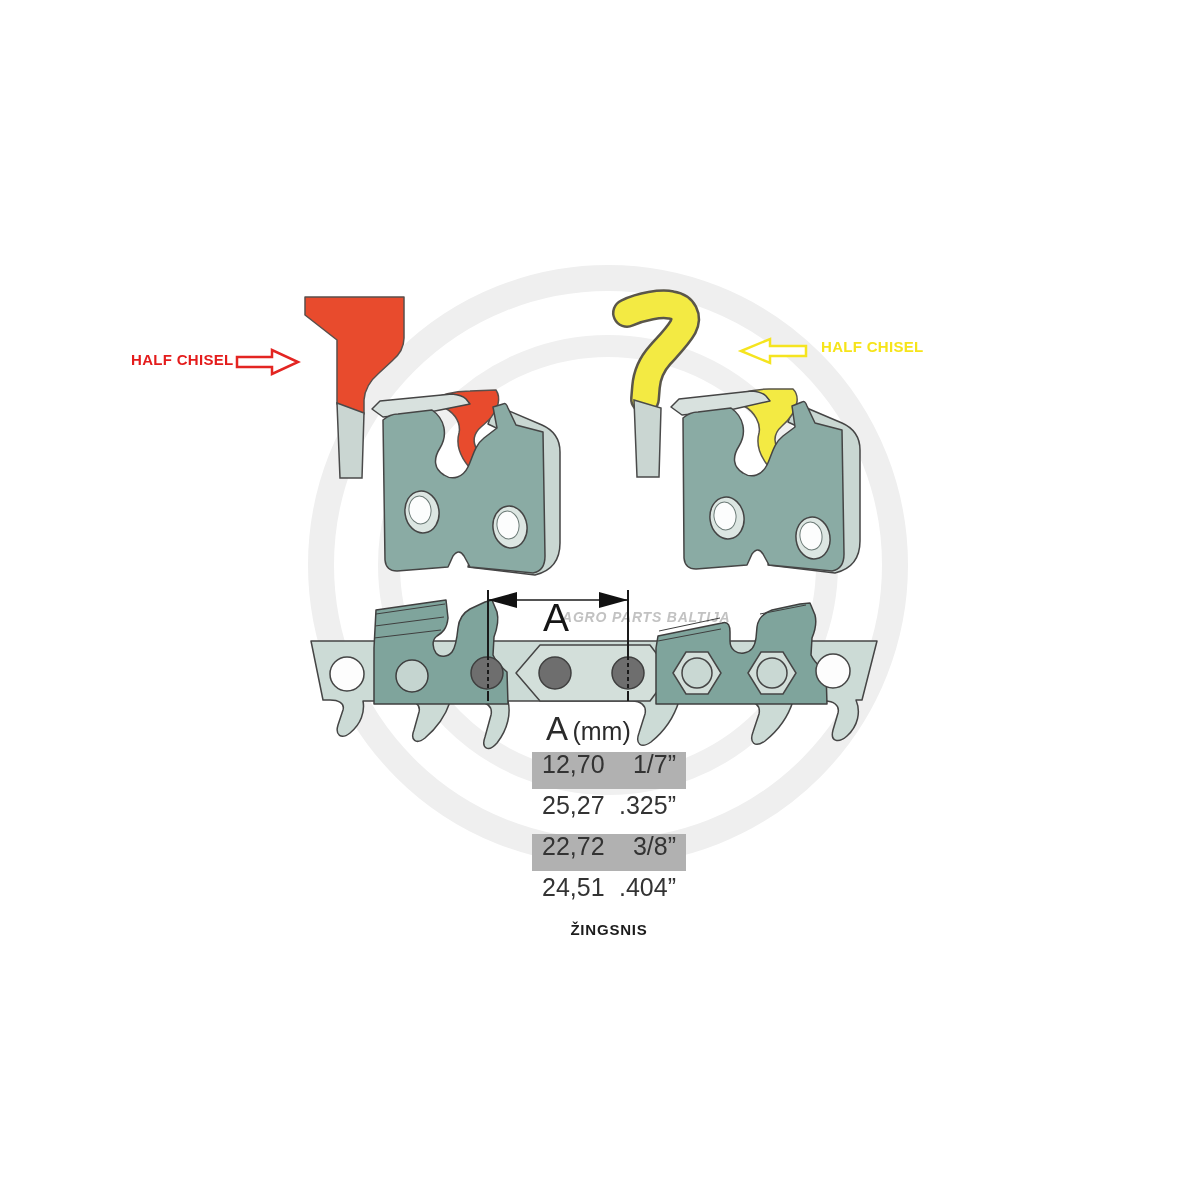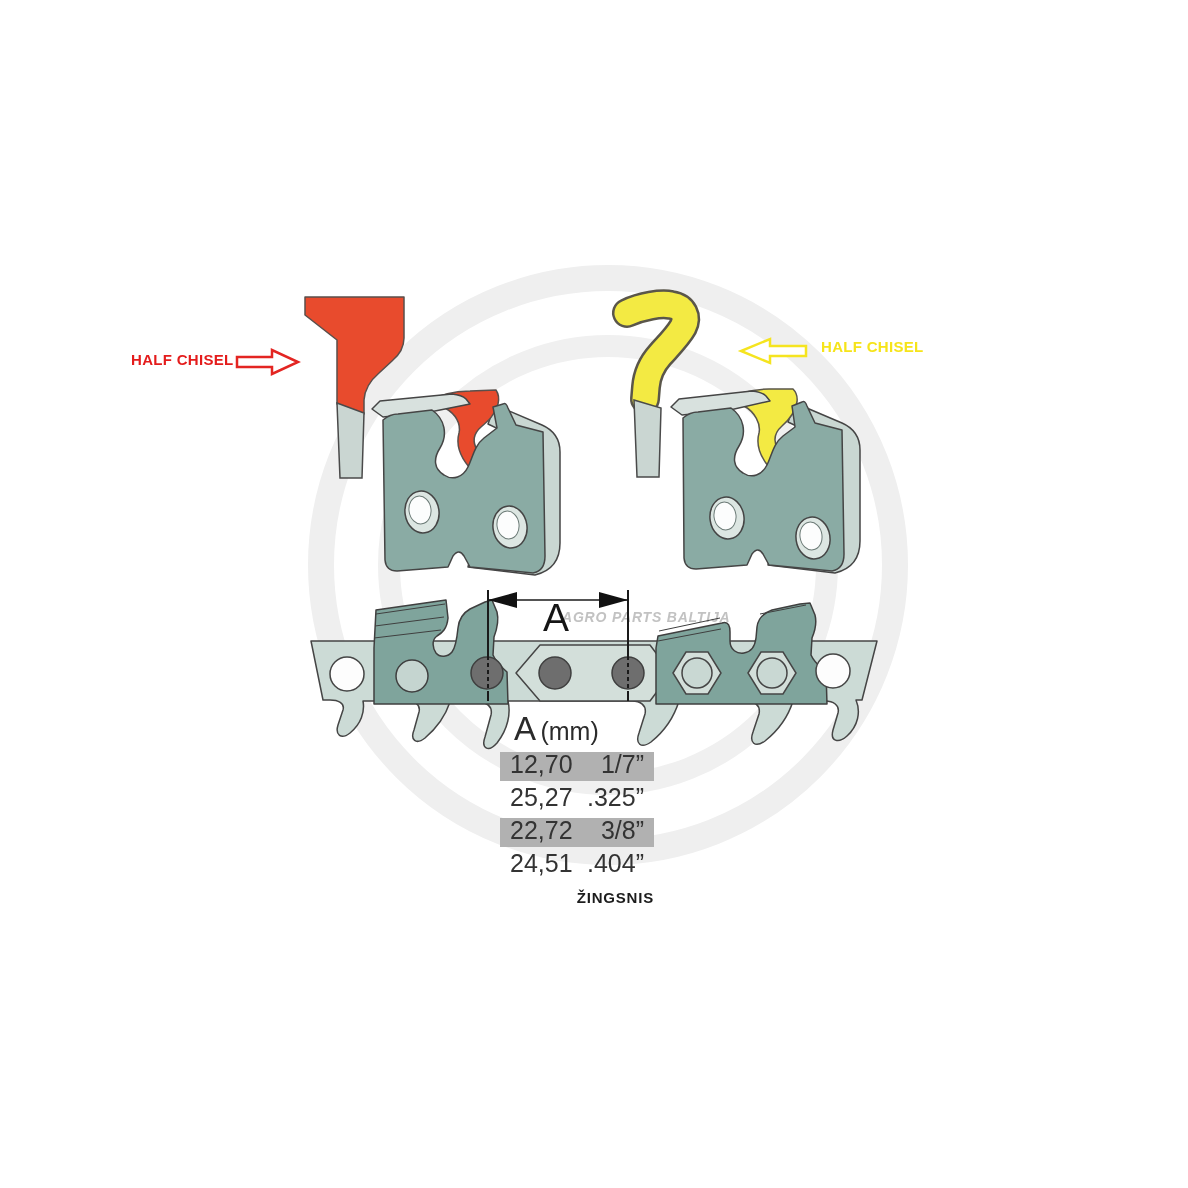--- a/index.html
+++ b/index.html
@@ -12,29 +12,29 @@
   .full-chisel{left:131px;top:351px;color:#e41c1c;}
   .half-chisel{left:821px;top:338px;color:#f6e41a;}
 
   .wm-logo{left:531px;top:558px;font-size:54px;line-height:54px;font-weight:bold;
            color:#c7c7c7;letter-spacing:4px;opacity:.95;}
   .wm-sub{left:562px;top:609px;font-size:14px;font-weight:bold;color:#c2c2c2;
           letter-spacing:.8px;font-style:italic;}
 
   .dim-a{left:543px;top:596px;font-size:39px;color:#151515;}
 
-  .pitch-table{left:500px;top:712px;width:154px;color:#333;}
+  .pitch-table{left:532px;top:712px;width:154px;color:#333;}
   .pt-header{padding-left:14px;margin-bottom:6px;color:#2b2b2b;}
   .pt-header .sym{font-size:33px;line-height:33px;}
   .pt-header .unit{font-size:25px;}
   .pt-row{display:flex;justify-content:space-between;align-items:center;
           height:25px;line-height:25px;font-size:25px;margin-bottom:4px;
-          padding:0 10px 4px 10px;}
+          padding:0 10px 12px 10px;}
   .pt-row.shaded{background:#b1b1b1;}
-  .pt-caption{text-align:right;font-size:15px;font-weight:bold;letter-spacing:.8px;
+  .pt-caption{text-align:center;font-size:15px;font-weight:bold;letter-spacing:.8px;
               margin-top:9px;color:#1c1c1c;}
 </style>
 </head>
 <body>
 
 <div class="canvas">
 
   <svg class="layer" viewBox="0 0 1188 1188">
     <g>
       <circle cx="608" cy="565" r="287" fill="none" stroke="#efefef" stroke-width="26"></circle>

